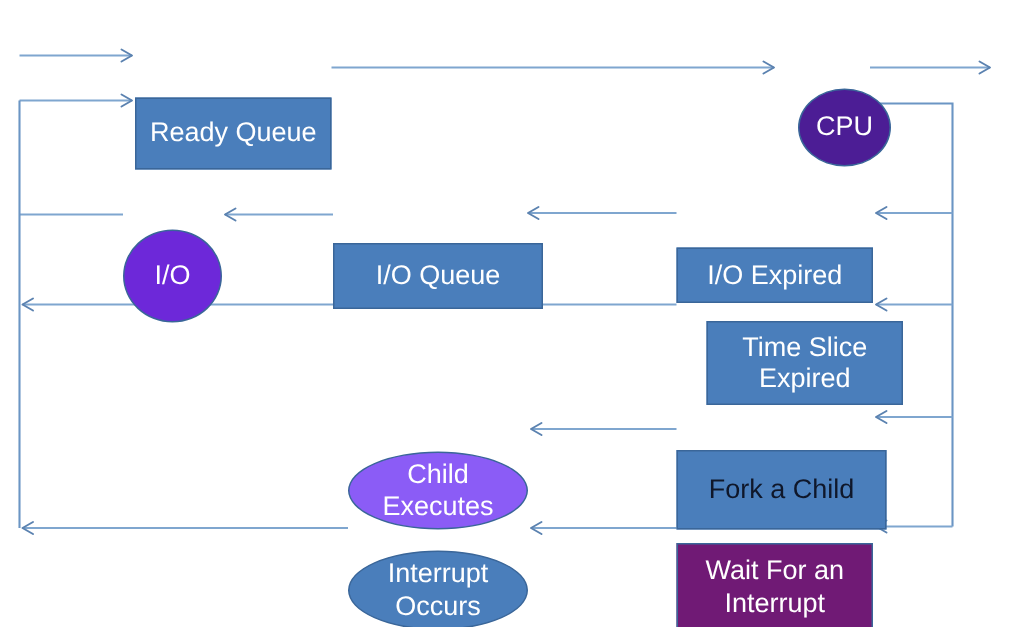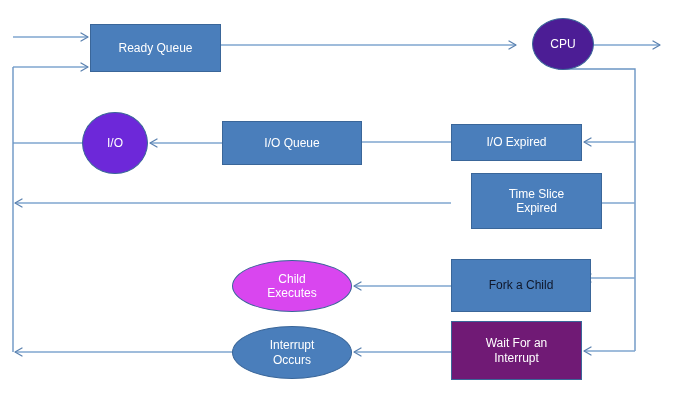--- a/index.html
+++ b/index.html
@@ -29,23 +29,24 @@
     position: absolute;
     box-sizing: border-box;
     background: #4a7ebb;
     border: 1px solid #3a6699;
     color: #ffffff;
     display: flex;
     align-items: center;
     justify-content: center;
     text-align: center;
     line-height: 1.18;
-    font-size: 12px;
+    font-size: 18px;
     white-space: pre-line;
     z-index: 2;
+    margin-top: 41px;
   }
   .node.rect { border-radius: 0; }
   .node.circle { border-radius: 50%; }
   .node.ellipse { border-radius: 50%; }
   .edge-line {
     stroke: #7fa6cf;
     stroke-width: 1.4;
     fill: none;
   }
   .edge-line.bus {
@@ -97,21 +98,21 @@
     </svg>
 
   <div id="nodes">
       <div class="node rect" style="left: 90px; top: 24px; width: 131px; height: 48px; background: rgb(74, 126, 187); border-color: rgb(58, 102, 153); color: rgb(255, 255, 255);">Ready Queue</div>
       <div class="node circle" style="left: 532px; top: 18px; width: 62px; height: 52px; background: #4c1d95; border-color: rgb(58, 102, 153); color: rgb(255, 255, 255);">CPU</div>
       <div class="node circle" style="left: 82px; top: 112px; width: 66px; height: 62px; background: #6d28d9; border-color: rgb(58, 102, 153); color: rgb(255, 255, 255);">I/O</div>
       <div class="node rect" style="left: 222px; top: 121px; width: 140px; height: 44px; background: rgb(74, 126, 187); border-color: rgb(58, 102, 153); color: rgb(255, 255, 255);">I/O Queue</div>
       <div class="node rect" style="left: 451px; top: 124px; width: 131px; height: 37px; background: rgb(74, 126, 187); border-color: rgb(58, 102, 153); color: rgb(255, 255, 255);">I/O Expired</div>
       <div class="node rect" style="left: 471px; top: 173px; width: 131px; height: 56px; background: rgb(74, 126, 187); border-color: rgb(58, 102, 153); color: rgb(255, 255, 255);">Time Slice
 Expired</div>
-      <div class="node ellipse" style="left: 232px; top: 260px; width: 120px; height: 52px; background: #d946ef; border-color: rgb(58, 102, 153); color: rgb(255, 255, 255);">Child
+      <div class="node ellipse" style="left: 232px; top: 260px; width: 120px; height: 52px; background: #8b5cf6; border-color: rgb(58, 102, 153); color: rgb(255, 255, 255);">Child
 Executes</div>
       <div class="node rect" style="left: 451px; top: 259px; width: 140px; height: 53px; background: rgb(74, 126, 187); border-color: rgb(58, 102, 153); color: #0f172a;">Fork a Child</div>
       <div class="node ellipse" style="left: 232px; top: 326px; width: 120px; height: 53px; background: rgb(74, 126, 187); border-color: rgb(58, 102, 153); color: rgb(255, 255, 255);">Interrupt
 Occurs</div>
       <div class="node rect" style="left: 451px; top: 321px; width: 131px; height: 59px; background: #701a75; border-color: rgb(58, 102, 153); color: rgb(255, 255, 255);">Wait For an
 Interrupt</div>
     </div>
 
 </div>
 

